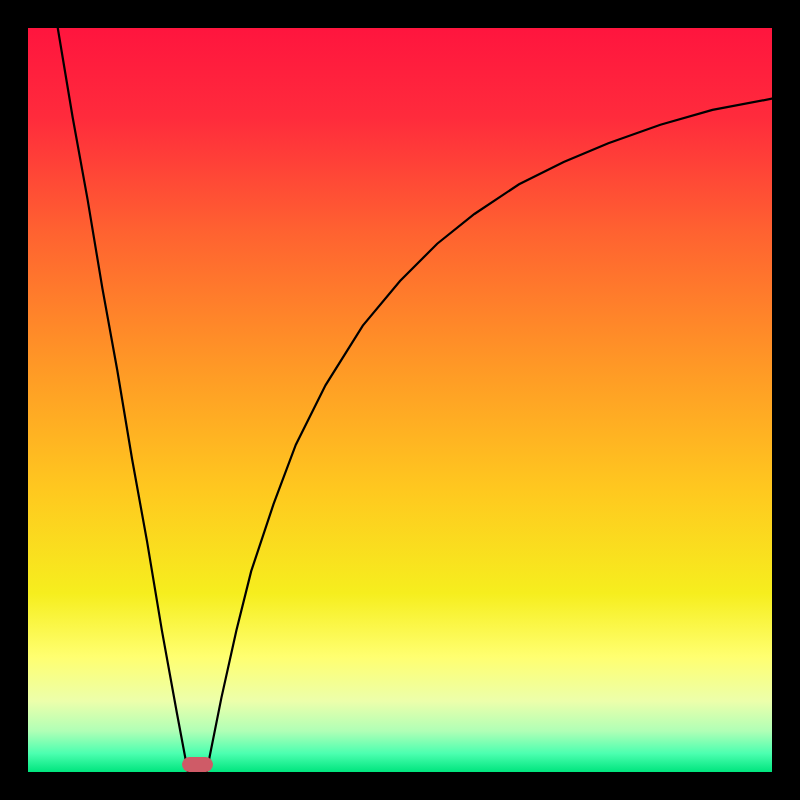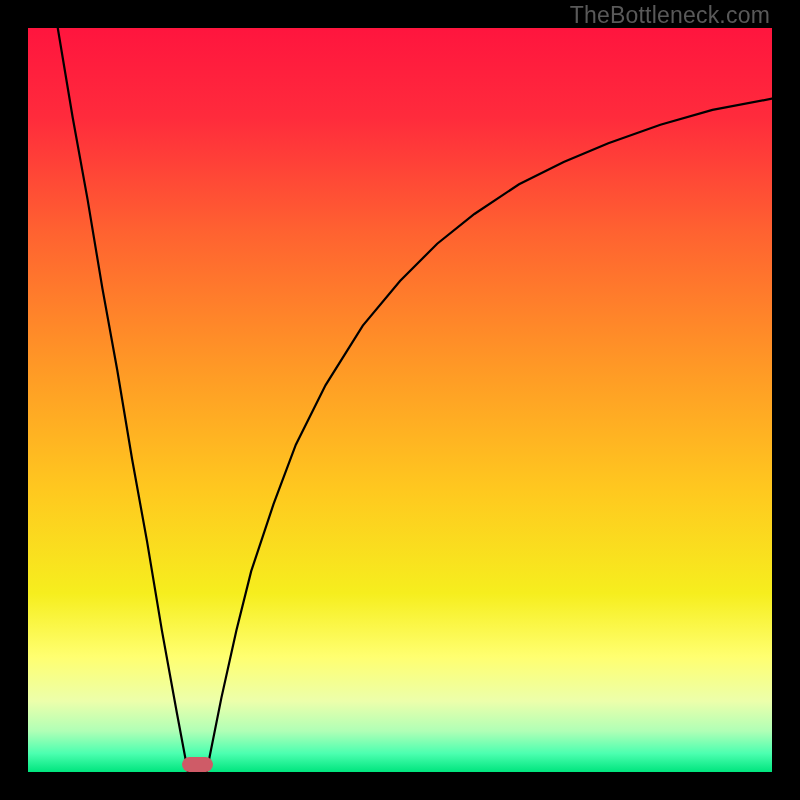--- a/index.html
+++ b/index.html
@@ -48,21 +48,20 @@
     position: absolute;
     background: #cf5b67;
     border-radius: 10px;
   }
 </style>
 </head>
 <body>
 
 <div class="frame">
 
-  <div class="watermark">TheBottleneck.com</div>
 
   <div class="plot-area">
 
     <svg class="gradient" viewBox="0 0 744 744" preserveAspectRatio="none">
       <defs>
         <linearGradient id="bg-grad" x1="0" y1="0" x2="0" y2="1">
             <stop offset="0%" stop-color="#ff153e"></stop>
             <stop offset="12%" stop-color="#ff2b3c"></stop>
             <stop offset="28.000000000000004%" stop-color="#ff6430"></stop>
             <stop offset="45%" stop-color="#ff9726"></stop>

